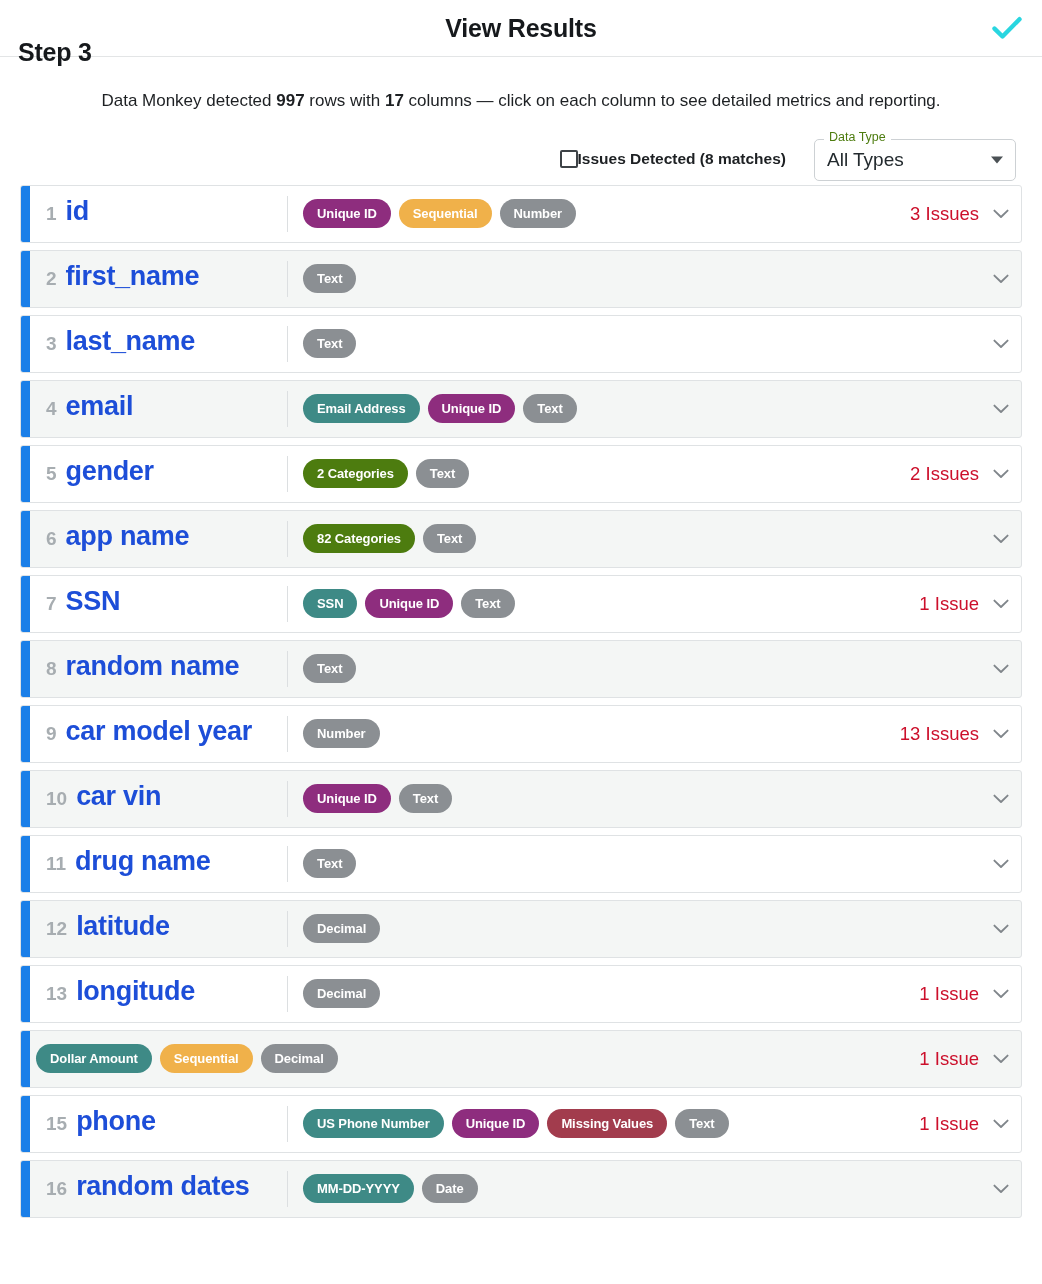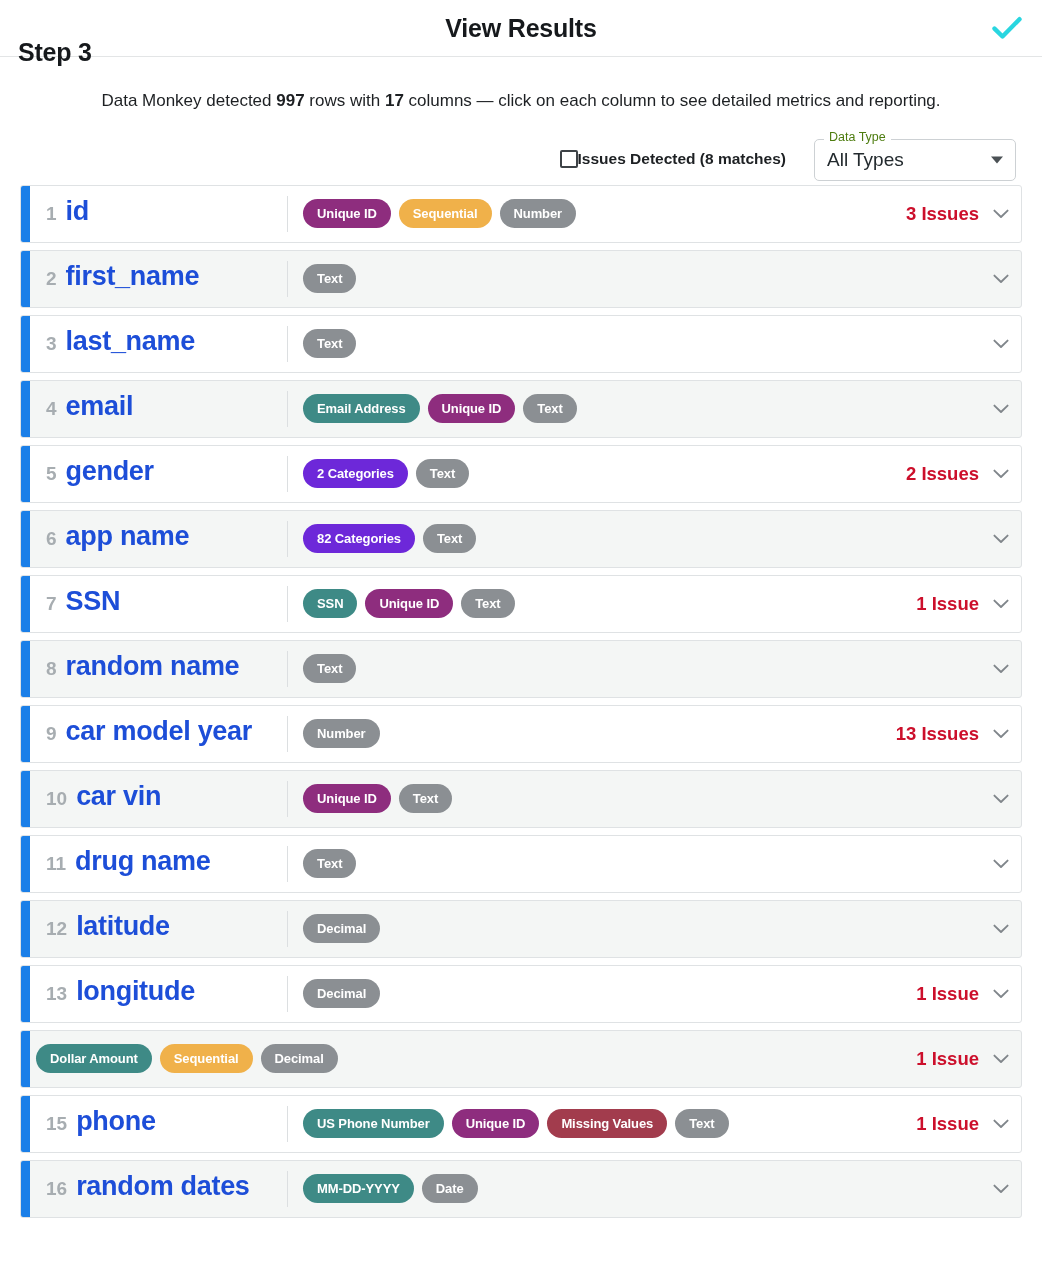--- a/index.html
+++ b/index.html
@@ -209,27 +209,27 @@
     color: #ffffff;
     font-size: 13px;
     font-weight: 700;
     white-space: nowrap;
     letter-spacing: -0.1px;
   }
   .badge.gray   { background: #8b8f93; }
   .badge.purple { background: #8e2d7e; }
   .badge.orange { background: #f0b14a; }
   .badge.teal   { background: #3e8a86; }
-  .badge.blue   { background: #6d28d9; }
+  .badge.blue   { background: #4d7c0f; }
   .badge.maroon { background: #a23c4d; }
 
   .issues {
     flex: 0 0 auto;
     font-size: 18.5px;
-    font-weight: 700;
+    font-weight: 400;
     color: #cc0f2b;
     padding-right: 12px;
     white-space: nowrap;
   }
   .chev {
     flex: 0 0 auto;
     width: 30px;
     display: flex;
     align-items: center;
     justify-content: center;

